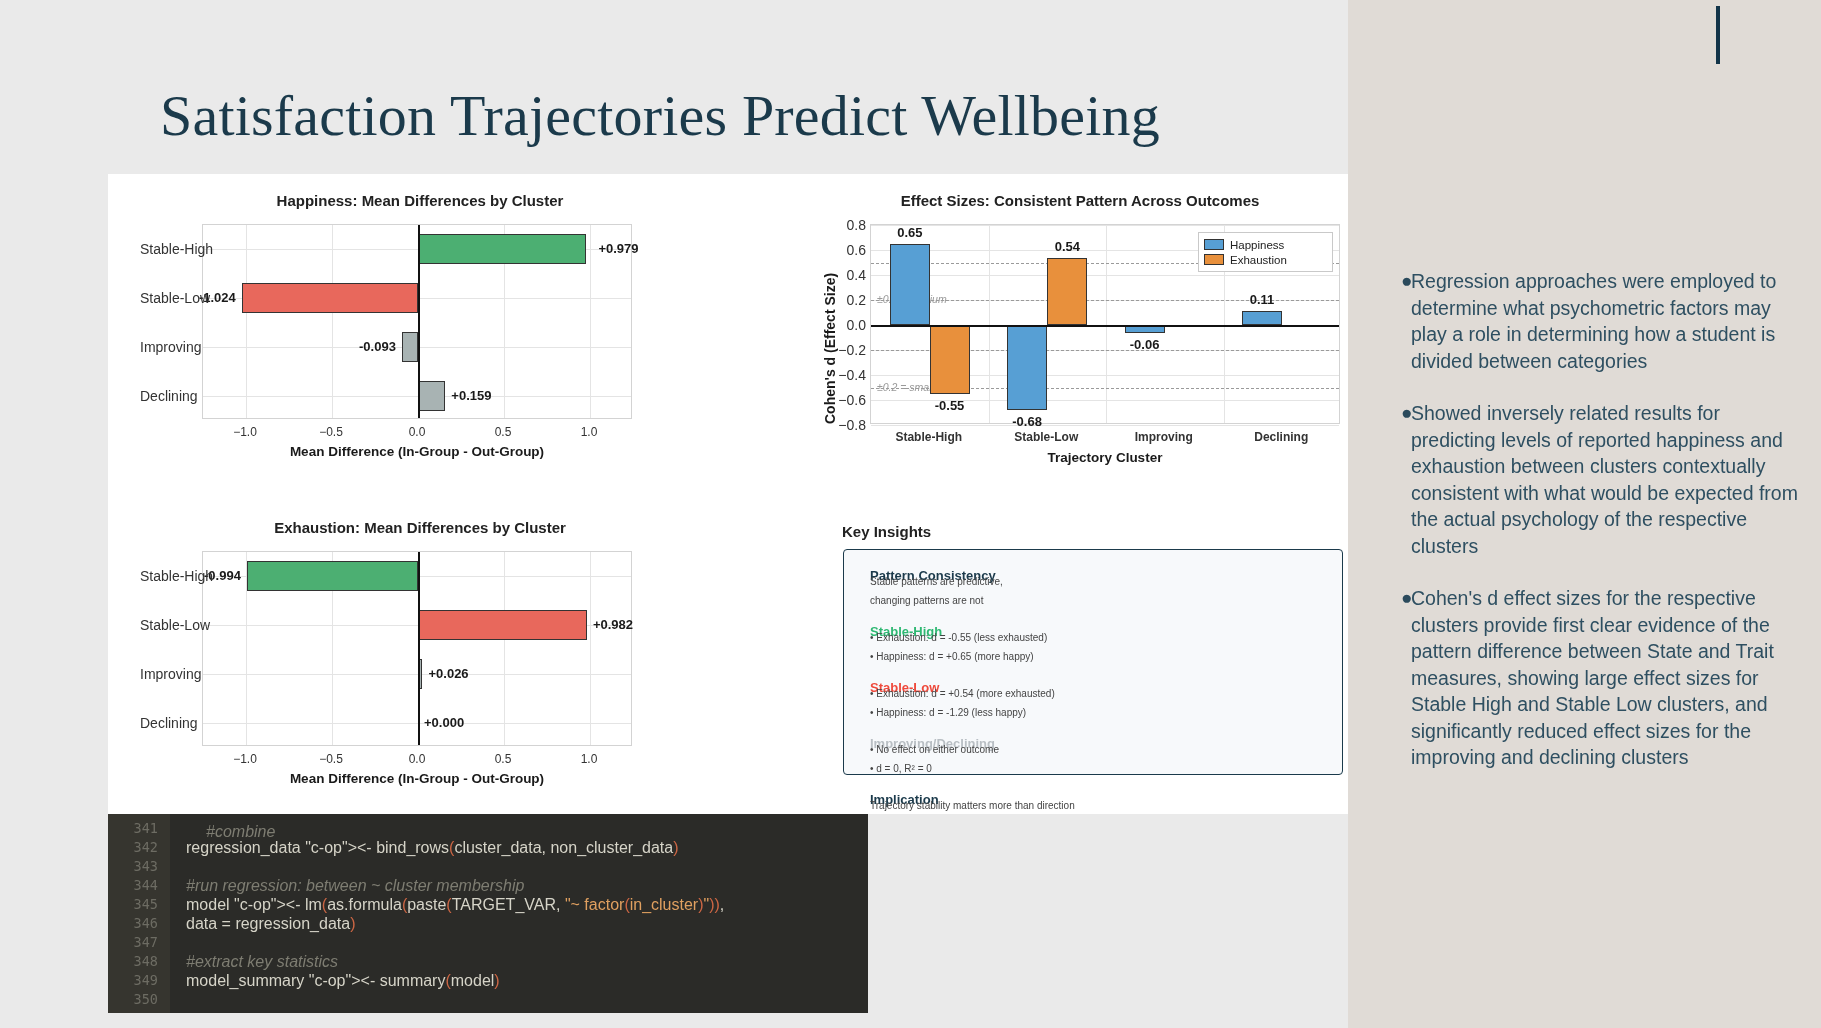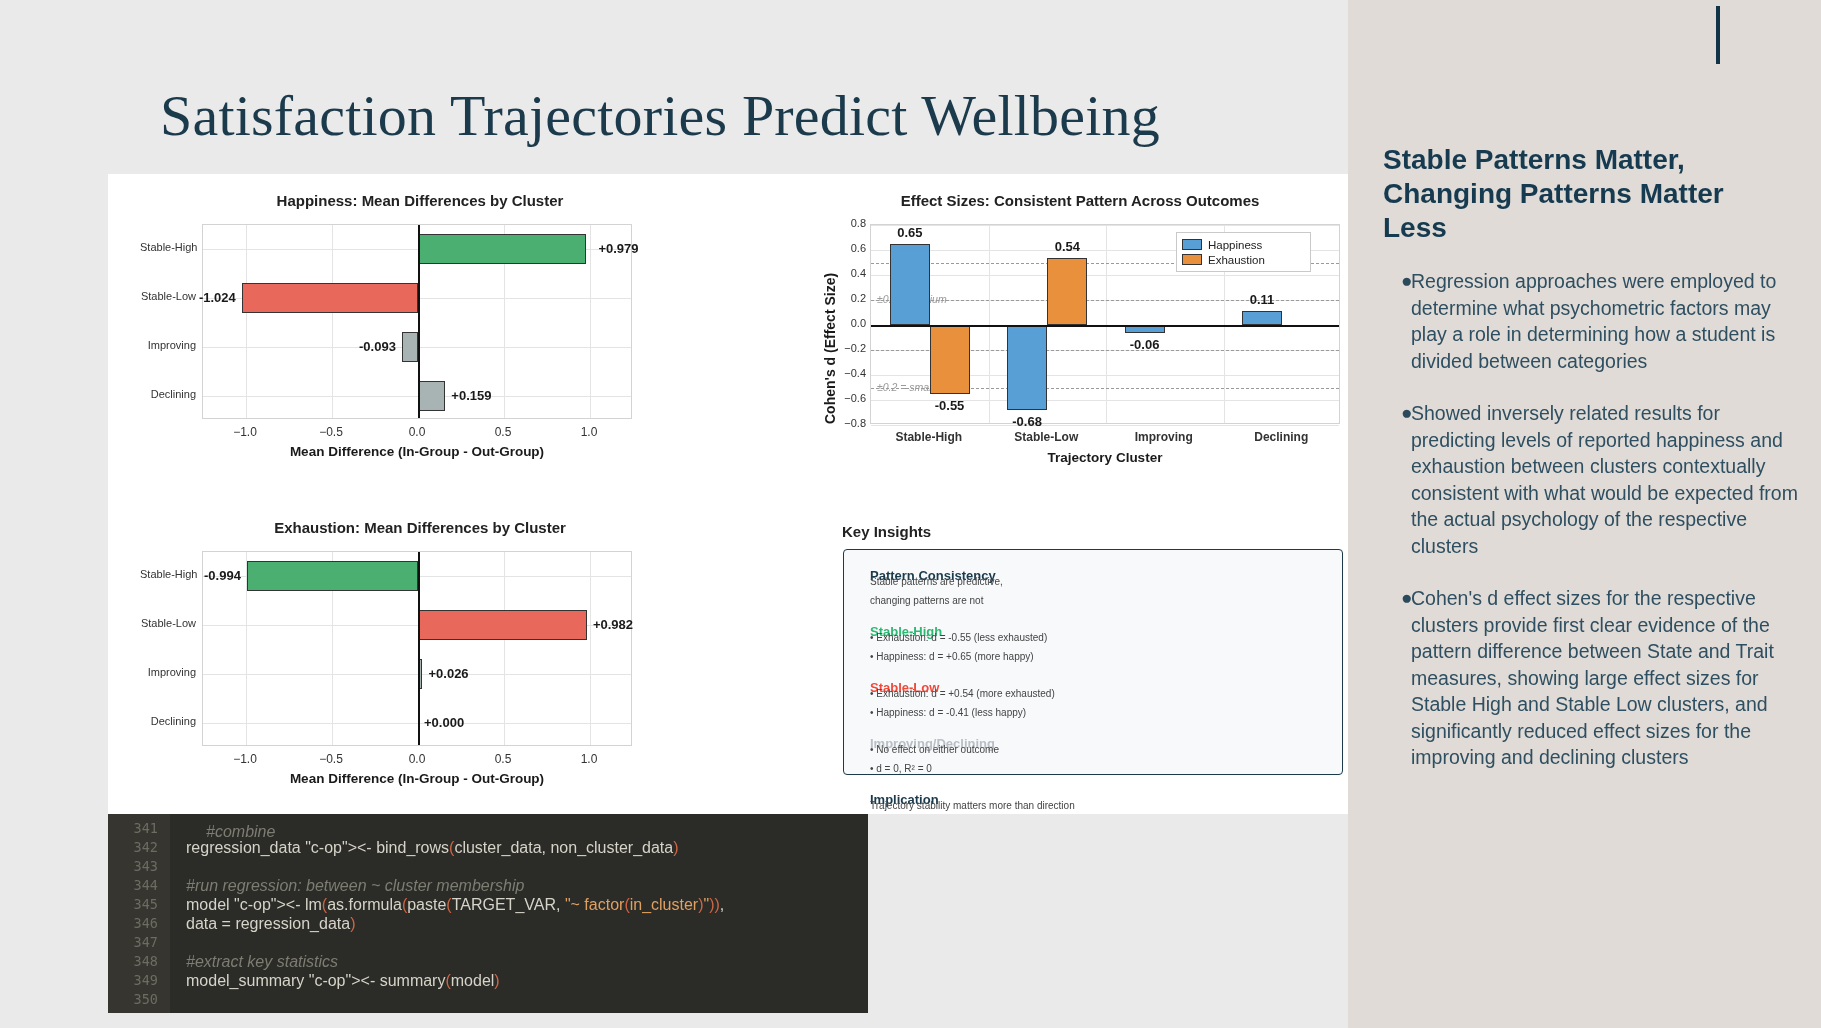--- a/index.html
+++ b/index.html
@@ -56,21 +56,21 @@
   .gridline-v{position:absolute;top:0;bottom:0;width:1px;background:#e4e4e4;}
   .gridline-h{position:absolute;left:0;right:0;height:1px;background:#e4e4e4;}
   .zeroline-v{position:absolute;top:0;bottom:0;width:2px;background:#111;}
   .zeroline-h{position:absolute;left:0;right:0;height:2px;background:#111;}
   .bar{position:absolute;border:1.5px solid #333;box-sizing:border-box;}
   .bar-label{
     position:absolute;font-size:13px;font-weight:bold;color:#1a1a1a;
     white-space:nowrap;
   }
   .ytick{
-    position:absolute;font-size:11px;color:#333;white-space:nowrap;
+    position:absolute;font-size:14px;color:#333;white-space:nowrap;
     text-align:right;
   }
   .xtick{
     position:absolute;font-size:12px;color:#333;white-space:nowrap;
     text-align:center;
   }
   .axis-title{
     position:absolute;font-size:13.5px;font-weight:bold;color:#1a1a1a;
     white-space:nowrap;text-align:center;
   }
@@ -257,21 +257,21 @@
         <div class="bar" style="left: 253.8px; top: 100px; width: 39.95px; height: 7.5px; background: rgb(87, 159, 212);"></div>
         <div class="bar-label" style="left: 258.775px; top: 111.5px;">-0.06</div>
         <div class="bar" style="left: 293.75px; top: 100px; width: 39.95px; height: 1.5px; background: rgb(232, 144, 60);"></div>
         <div class="bar" style="left: 371.3px; top: 86.25px; width: 39.95px; height: 13.75px; background: rgb(87, 159, 212);"></div>
         <div class="bar-label" style="left: 378.775px; top: 67.25px;">0.11</div>
         <div class="bar" style="left: 411.25px; top: 100px; width: 39.95px; height: 1.5px; background: rgb(232, 144, 60);"></div>
         <div class="zeroline-h" style="top: 100px;"></div>
       </div>
     <div class="yaxis-title" id="es-ylabel" style="left:22px;top:232px;">Cohen's d (Effect Size)</div>
     <div class="axis-title" id="es-xlabel" style="left:70px;top:258px;width:470px;">Trajectory Cluster</div>
-    <div id="legend-box" style="left:376px;top:40px;width:135px;height:40px;">
+    <div id="legend-box" style="left:398px;top:40px;width:135px;height:40px;">
         <div class="legend-row">
           <span class="legend-swatch" style="background: rgb(87, 159, 212);"></span>
           <span class="legend-text">Happiness</span>
         </div>
         <div class="legend-row">
           <span class="legend-swatch" style="background: rgb(232, 144, 60);"></span>
           <span class="legend-text">Exhaustion</span>
         </div>
       </div>
   <div class="xtick" style="left: 68.75px; top: 238px; width: 120px; font-weight: bold;">Stable-High</div>
@@ -292,21 +292,21 @@
   <div id="ki-heading">Key Insights</div>
   <div id="ki-box">
       <div class="ki-sec-title" style="left: 26px; top: 18px; color: rgb(27, 58, 75);">Pattern Consistency</div>
       <div class="ki-line" style="left: 26px; top: 26px;">Stable patterns are predictive,</div>
       <div class="ki-line" style="left: 26px; top: 45px;">changing patterns are not</div>
       <div class="ki-sec-title" style="left: 26px; top: 74px; color: rgb(46, 184, 114);">Stable-High</div>
       <div class="ki-line" style="left: 26px; top: 82px;">• Exhaustion: d = -0.55 (less exhausted)</div>
       <div class="ki-line" style="left: 26px; top: 101px;">• Happiness: d = +0.65 (more happy)</div>
       <div class="ki-sec-title" style="left: 26px; top: 130px; color: rgb(239, 74, 60);">Stable-Low</div>
       <div class="ki-line" style="left: 26px; top: 138px;">• Exhaustion: d = +0.54 (more exhausted)</div>
-      <div class="ki-line" style="left: 26px; top: 157px;">• Happiness: d = -0.41 (less happy)</div>
+      <div class="ki-line" style="left: 26px; top: 157px;">• Happiness: d = -1.29 (less happy)</div>
       <div class="ki-sec-title" style="left: 26px; top: 186px; color: rgb(185, 191, 196);">Improving/Declining</div>
       <div class="ki-line" style="left: 26px; top: 194px;">• No effect on either outcome</div>
       <div class="ki-line" style="left: 26px; top: 213px;">• d = 0, R² = 0</div>
       <div class="ki-sec-title" style="left: 26px; top: 242px; color: rgb(27, 58, 75);">Implication</div>
       <div class="ki-line" style="left: 26px; top: 250px;">Trajectory stability matters more than direction</div>
     </div>
 
   <div id="code-block">
     <div id="code-gutter"></div>
   <div class="code-ln" style="top: 6px;">341</div>
@@ -321,21 +321,20 @@
       <div class="code-ln" style="top: 101px;">346</div>
       <div class="code-src" style="top: 101px;">         data = regression_data<span class="c-paren">)</span></div>
       <div class="code-ln" style="top: 120px;">347</div>
       <div class="code-ln" style="top: 139px;">348</div>
       <div class="code-src" style="top: 139px;"><span class="c-com">#extract key statistics</span></div>
       <div class="code-ln" style="top: 158px;">349</div>
       <div class="code-src" style="top: 158px;">model_summary <span class="&lt;span">"c-op"</span>&gt;&lt;- summary<span class="c-paren">(</span>model<span class="c-paren">)</span></div>
       <div class="code-ln" style="top: 177px;">350</div>
     </div>
 
-  <div id="rp-title">Stable Patterns Matter, Changing Patterns Matter Less</div>
   <div id="rp-bullets">
       <div class="rp-bullet">
         <div class="rp-dot">●</div>
         <div class="rp-text">Regression approaches were employed to determine what psychometric factors may play a role in determining how a student is divided between categories</div>
       </div>
       <div class="rp-bullet">
         <div class="rp-dot">●</div>
         <div class="rp-text">Showed inversely related results for predicting levels of reported happiness and exhaustion between clusters contextually consistent with what would be expected from the actual psychology of the respective clusters</div>
       </div>
       <div class="rp-bullet">

